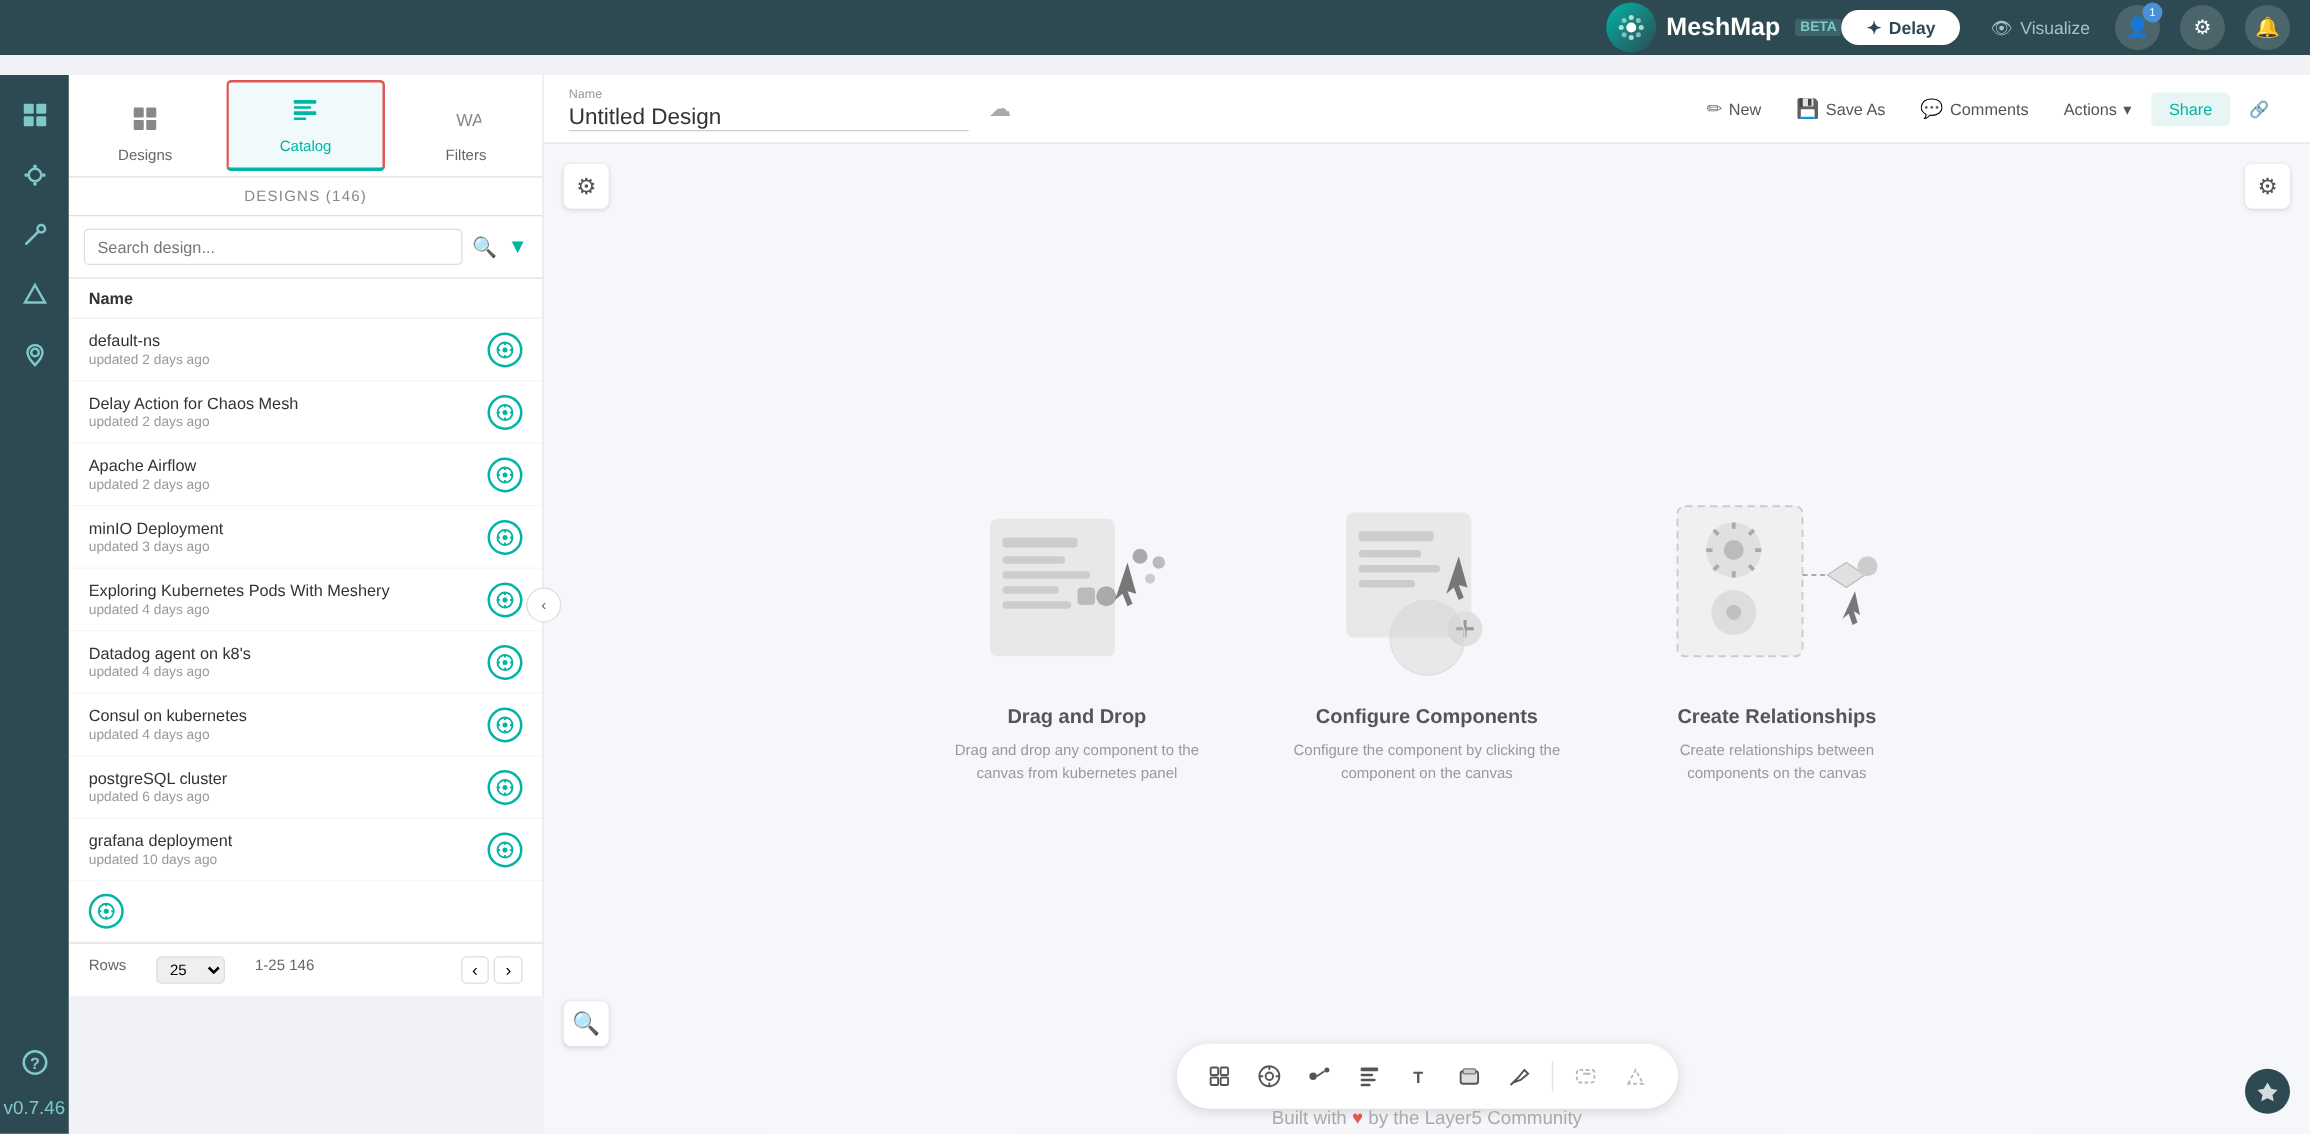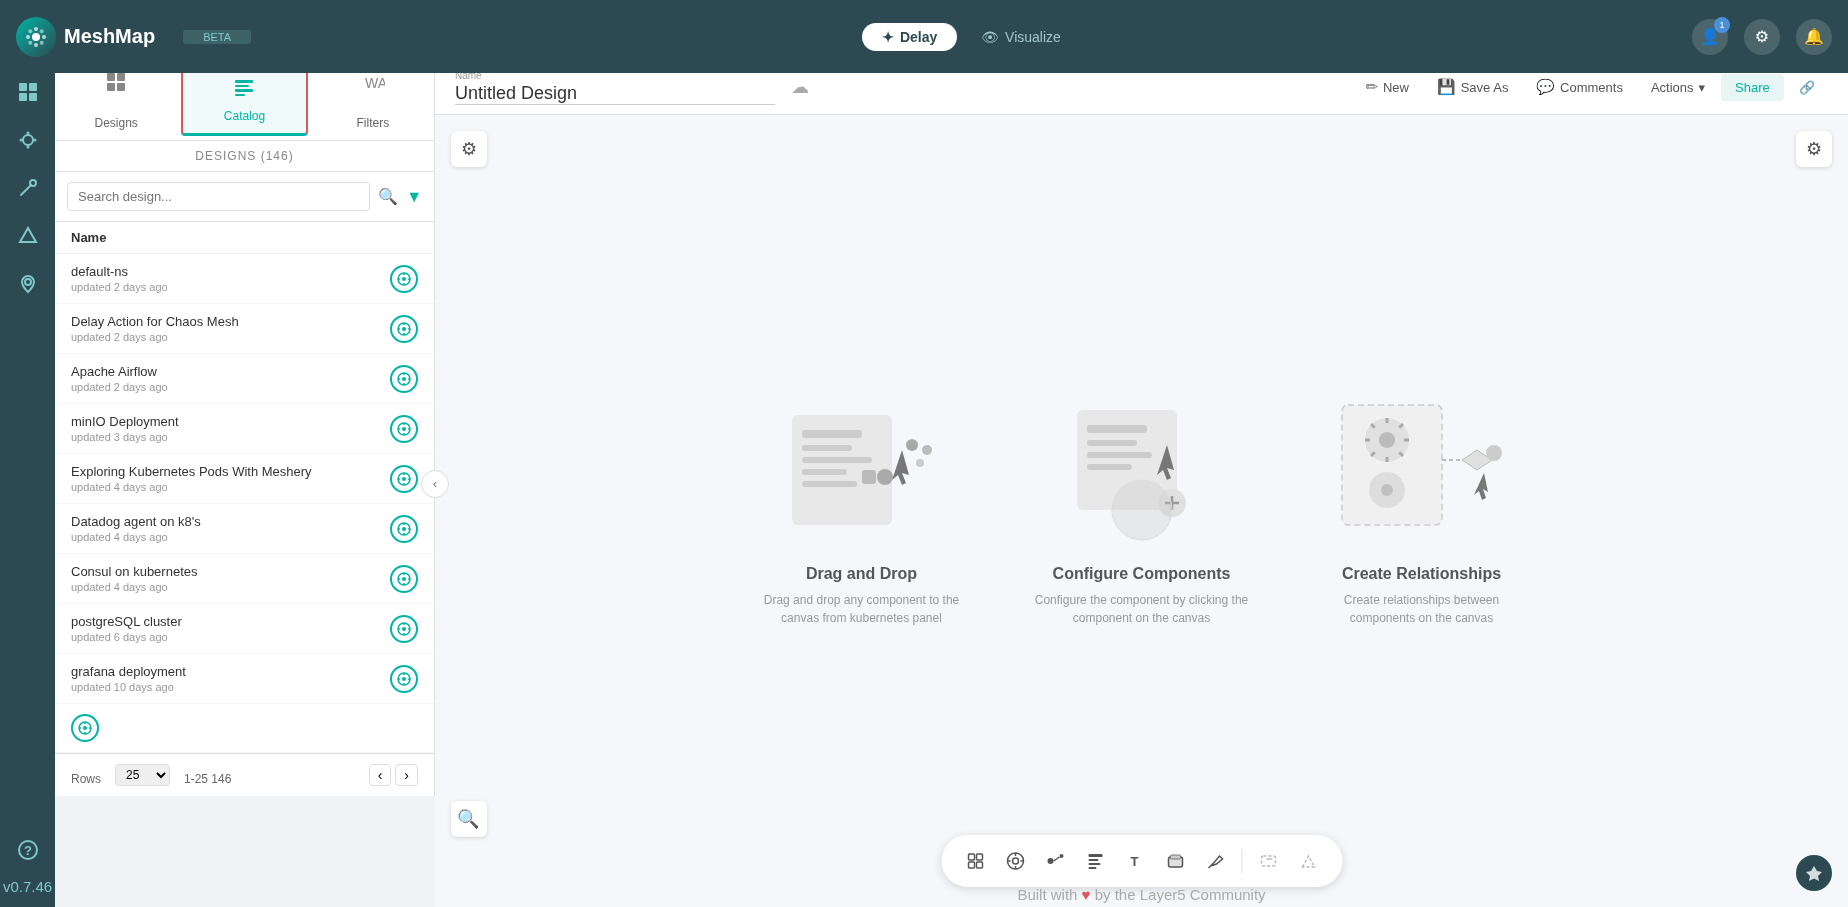--- a/index.html
+++ b/index.html
@@ -1,37 +1,37 @@
 <!DOCTYPE html>
 <html><head>
   <meta charset="utf-8">
   <style>
     * { box-sizing: border-box; margin: 0; padding: 0; }
     body { font-family: 'Segoe UI', Arial, sans-serif; background: #f0f2f5; overflow: hidden; width: 1848px; height: 907px; }
 
     
     .top-nav {
-      position: fixed; top: 0; left: 0; right: 0; height: 73px;
+      position: fixed; top: 0; left: 0; right: 0; height: 44px;
       background: #2d4a52; display: flex; align-items: center;
-      justify-content: space-between; z-index: 100; padding: 0 16px;
+      justify-content: flex-end; z-index: 100; padding: 0 16px;
     }
     .top-nav-logo { display: flex; align-items: center; gap: 8px; }
     .top-nav-logo .logo-circle {
       width: 40px; height: 40px; border-radius: 50%;
       background: linear-gradient(135deg, #00b5a5, #2d4a52);
       display: flex; align-items: center; justify-content: center;
       font-size: 18px; color: white; font-weight: bold;
     }
     .top-nav-logo .app-name {
       color: white; font-size: 20px; font-weight: 600;
     }
     .top-nav-logo .beta-badge {
-      color: #7ec8c8; font-size: 11px; font-weight: 400;
+      color: #7ec8c8; font-size: 11px; font-weight: 700;
       background: rgba(126,200,200,0.2); border-radius: 3px;
-      padding: 1px 20px; margin-left: 20px;
+      padding: 1px 4px; margin-left: 4px;
     }
     .top-nav-center { display: flex; gap: 4px; }
     .tab-btn {
       padding: 6px 20px; border-radius: 20px; border: none; cursor: pointer;
       font-size: 14px; display: flex; align-items: center; gap: 6px;
     }
     .tab-btn.active { background: white; color: #2d4a52; font-weight: 600; }
     .tab-btn.inactive { background: transparent; color: #a0c4c8; }
     .top-nav-right { display: flex; align-items: center; gap: 16px; }
     .nav-icon-btn {
@@ -69,21 +69,21 @@
     
     .panel {
       width: 380px; background: white; border-right: 1px solid #e0e0e0;
       display: flex; flex-direction: column; flex-shrink: 0;
     }
     .panel-tabs {
       display: flex; border-bottom: 1px solid #e0e0e0;
     }
     .panel-tab {
       flex: 1; display: flex; flex-direction: column; align-items: center;
-      justify-content: space-between; padding: 10px 8px; cursor: pointer;
+      justify-content: flex-end; padding: 10px 8px; cursor: pointer;
       gap: 4px; color: #666; font-size: 12px;
     }
     .panel-tab .tab-icon { font-size: 20px; color: #888; }
     .panel-tab.active-tab {
       border-bottom: 3px solid #00b5a5; color: #00b5a5;
       background: #f0fafa;
     }
     .panel-tab.active-tab .tab-icon { color: #00b5a5; }
     .panel-tab-catalog {
       border: 2px solid #e05555; border-radius: 4px; margin: 4px;
@@ -115,21 +115,21 @@
     }
     .design-info .design-name { font-size: 13px; color: #333; font-weight: 500; }
     .design-info .design-date { font-size: 11px; color: #999; margin-top: 2px; }
     .design-logo {
       width: 28px; height: 28px; border-radius: 50%;
       border: 2px solid #00b5a5; display: flex; align-items: center;
       justify-content: center; color: #00b5a5; font-size: 12px;
     }
 
     .panel-footer {
-      padding: 10px 16px; display: flex; align-items: flex-end; gap: 14px;
+      padding: 10px 16px; display: flex; align-items: flex-start; gap: 24px;
       border-top: 1px solid #e0e0e0; font-size: 12px; color: #666;
     }
     .rows-select { border: 1px solid #ddd; border-radius: 4px; padding: 2px 6px; font-size: 12px; }
     .page-nav { display: flex; gap: 4px; margin-left: auto; }
     .page-btn { background: none; border: 1px solid #ddd; border-radius: 4px; padding: 2px 8px; cursor: pointer; font-size: 14px; }
     .collapse-btn {
       position: absolute; right: -14px; top: 50%; transform: translateY(-50%);
       width: 28px; height: 28px; background: white; border: 1px solid #ddd;
       border-radius: 50%; display: flex; align-items: center; justify-content: center;
       cursor: pointer; z-index: 5; font-size: 12px; color: #666;

